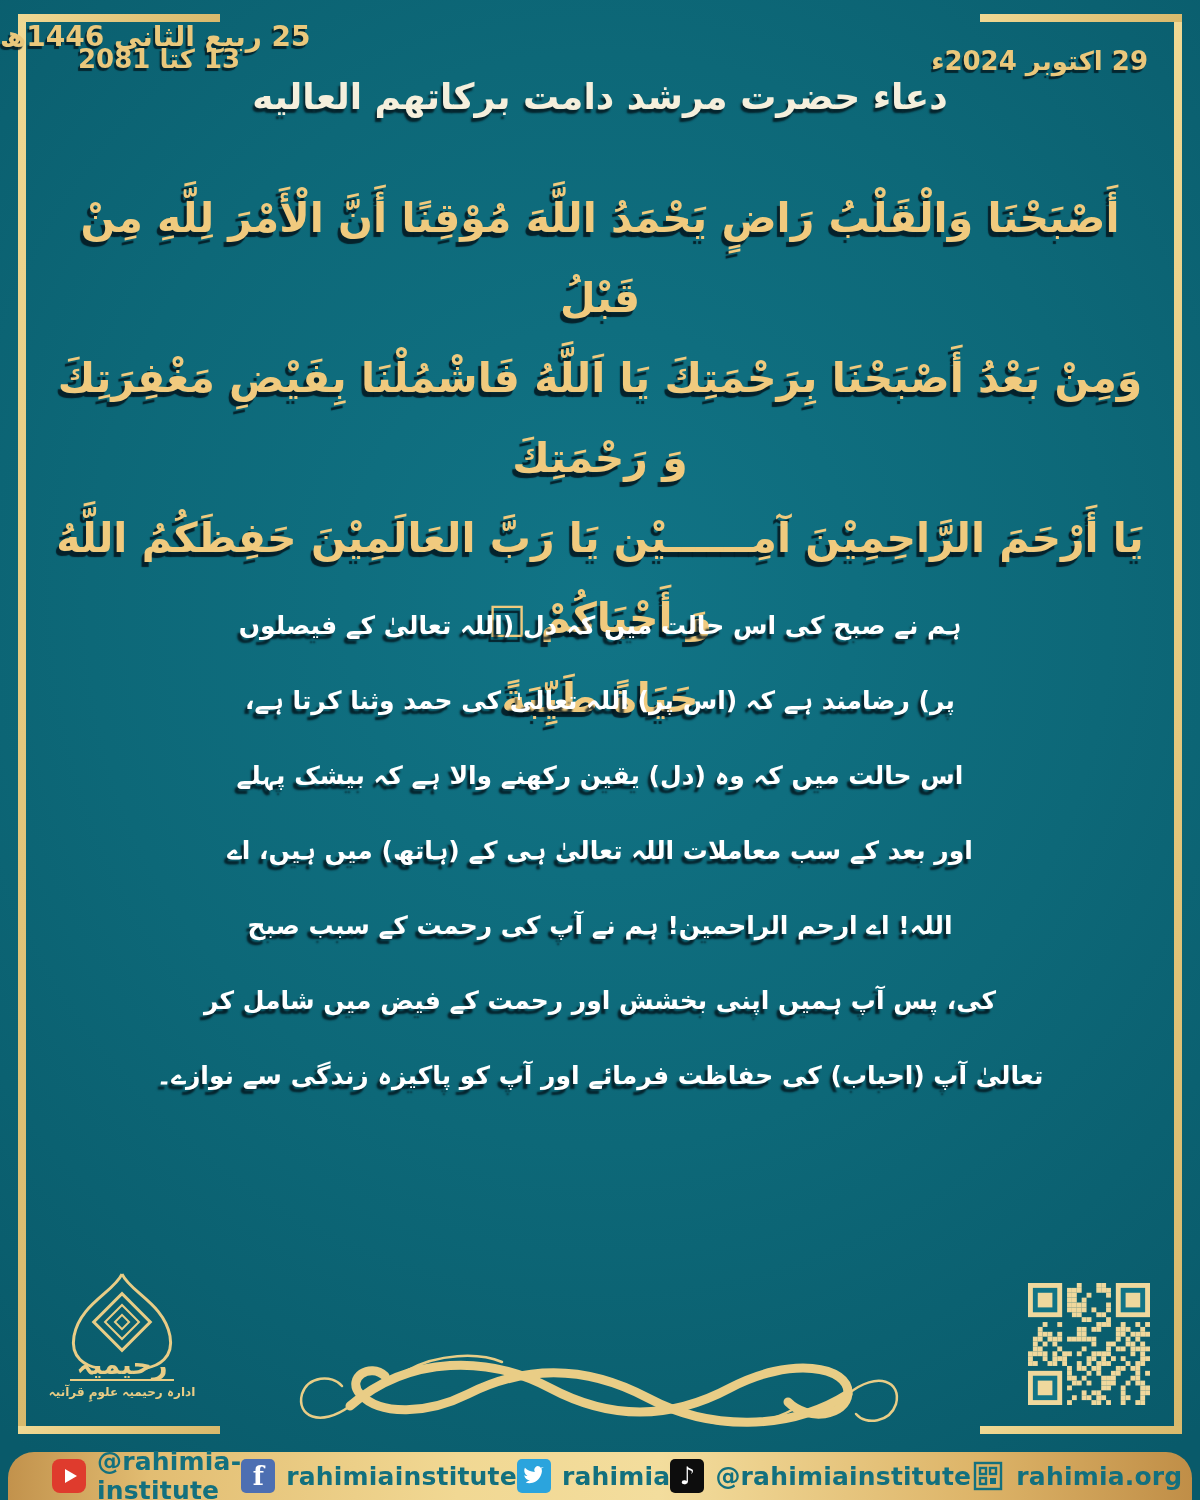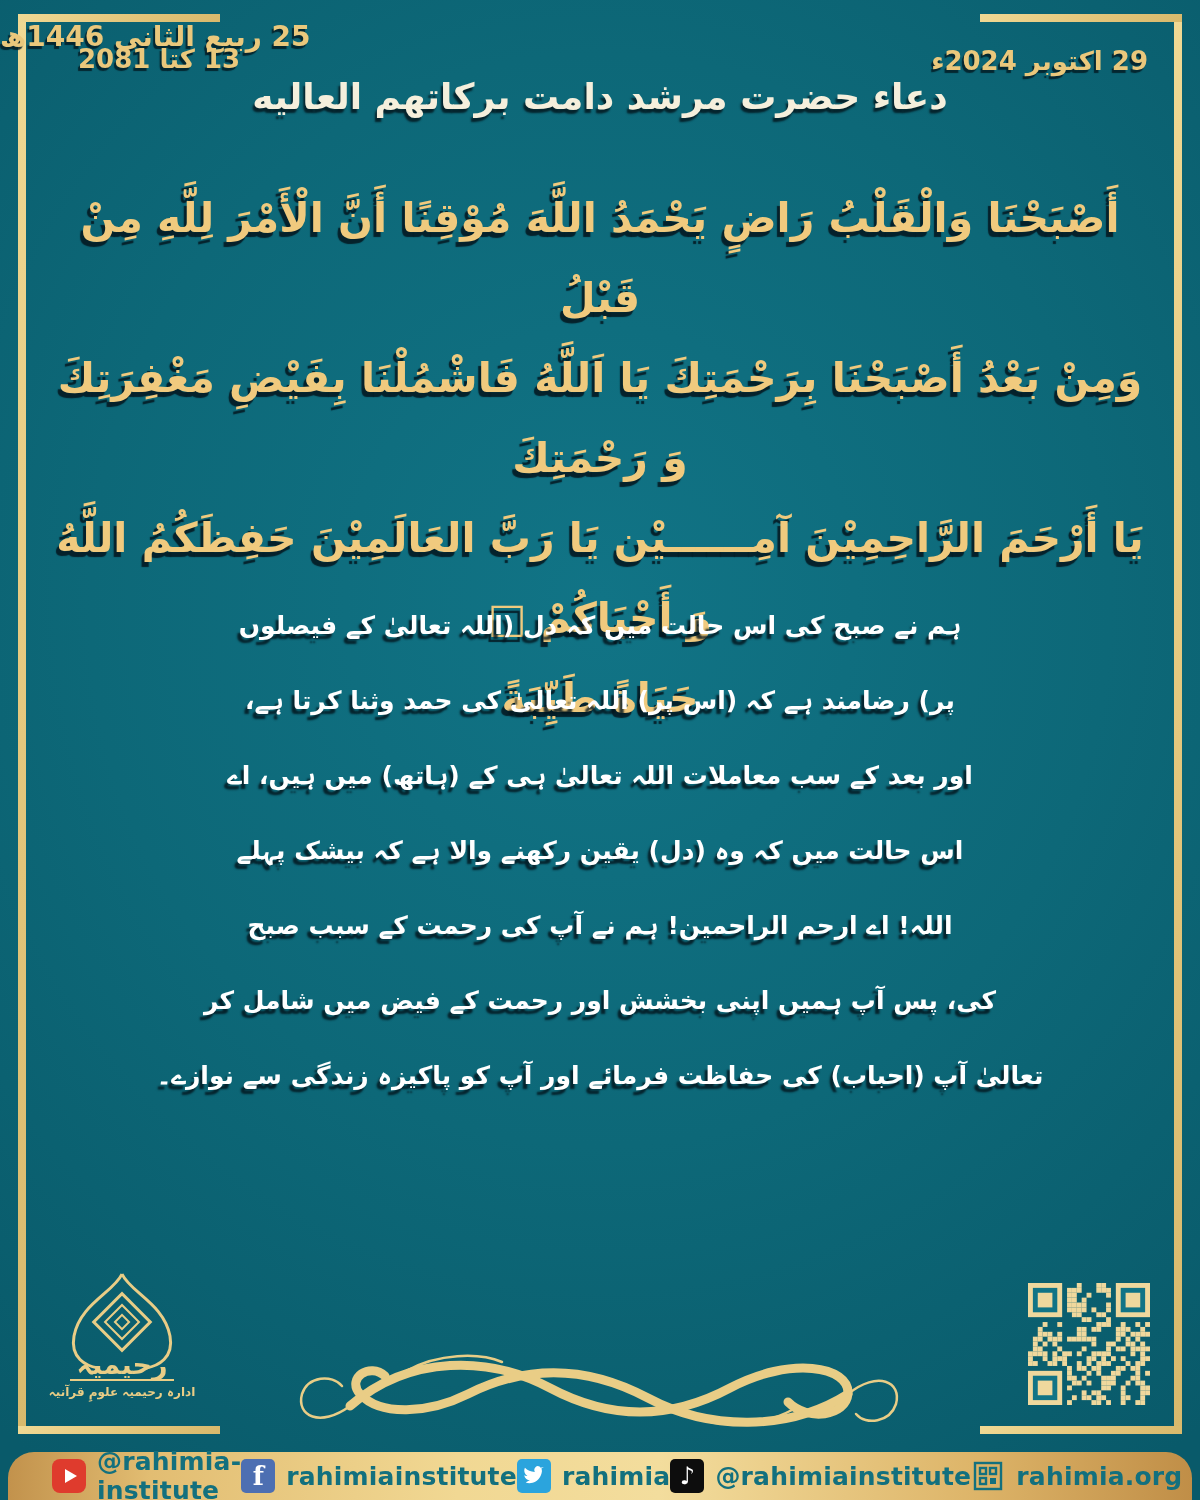--- a/index.html
+++ b/index.html
@@ -79,22 +79,22 @@
   <div class="arabic-block">
     <div class="arabic-line">أَصْبَحْنَا وَالْقَلْبُ رَاضٍ يَحْمَدُ اللَّهَ مُوْقِنًا أَنَّ الْأَمْرَ لِلَّهِ مِنْ قَبْلُ</div>
     <div class="arabic-line">وَمِنْ بَعْدُ أَصْبَحْنَا بِرَحْمَتِكَ يَا اَللَّهُ فَاشْمُلْنَا بِفَيْضِ مَغْفِرَتِكَ وَ رَحْمَتِكَ</div>
     <div class="arabic-line">يَا أَرْحَمَ الرَّاحِمِيْنَ آمِــــــيْن يَا رَبَّ العَالَمِيْنَ حَفِظَكُمُ اللَّهُ وَ أَحْيَاكُمْ □</div>
     <div class="arabic-line">حَيَاةً طَيِّبَةً</div>
   </div>
 
   <div class="urdu-block">
     <div class="urdu-line">ہم نے صبح کی اس حالت میں کہ دل (اللہ تعالیٰ کے فیصلوں</div>
     <div class="urdu-line">پر) رضامند ہے کہ (اس پر) اللہ تعالیٰ کی حمد وثنا کرتا ہے،</div>
+    <div class="urdu-line">اس حالت میں کہ وہ (دل) یقین رکھنے والا ہے کہ بیشک پہلے</div>
     <div class="urdu-line">اور بعد کے سب معاملات اللہ تعالیٰ ہی کے (ہاتھ) میں ہیں، اے</div>
-    <div class="urdu-line">اس حالت میں کہ وہ (دل) یقین رکھنے والا ہے کہ بیشک پہلے</div>
     <div class="urdu-line">اللہ! اے ارحم الراحمین! ہم نے آپ کی رحمت کے سبب صبح</div>
     <div class="urdu-line">کی، پس آپ ہمیں اپنی بخشش اور رحمت کے فیض میں شامل کر</div>
     <div class="urdu-line">تعالیٰ آپ (احباب) کی حفاظت فرمائے اور آپ کو پاکیزہ زندگی سے نوازے۔</div>
   </div>
 
   <div class="logo">
     <svg viewBox="0 0 165 138" width="165" height="138">
       <g fill="none" stroke="#e9cd86" stroke-width="3">
         <path d="M82,4 C74,22 40,34 34,66 C30,88 46,96 58,98 M82,4 C90,22 124,34 130,66 C134,88 118,96 106,98"></path>
       </g>

